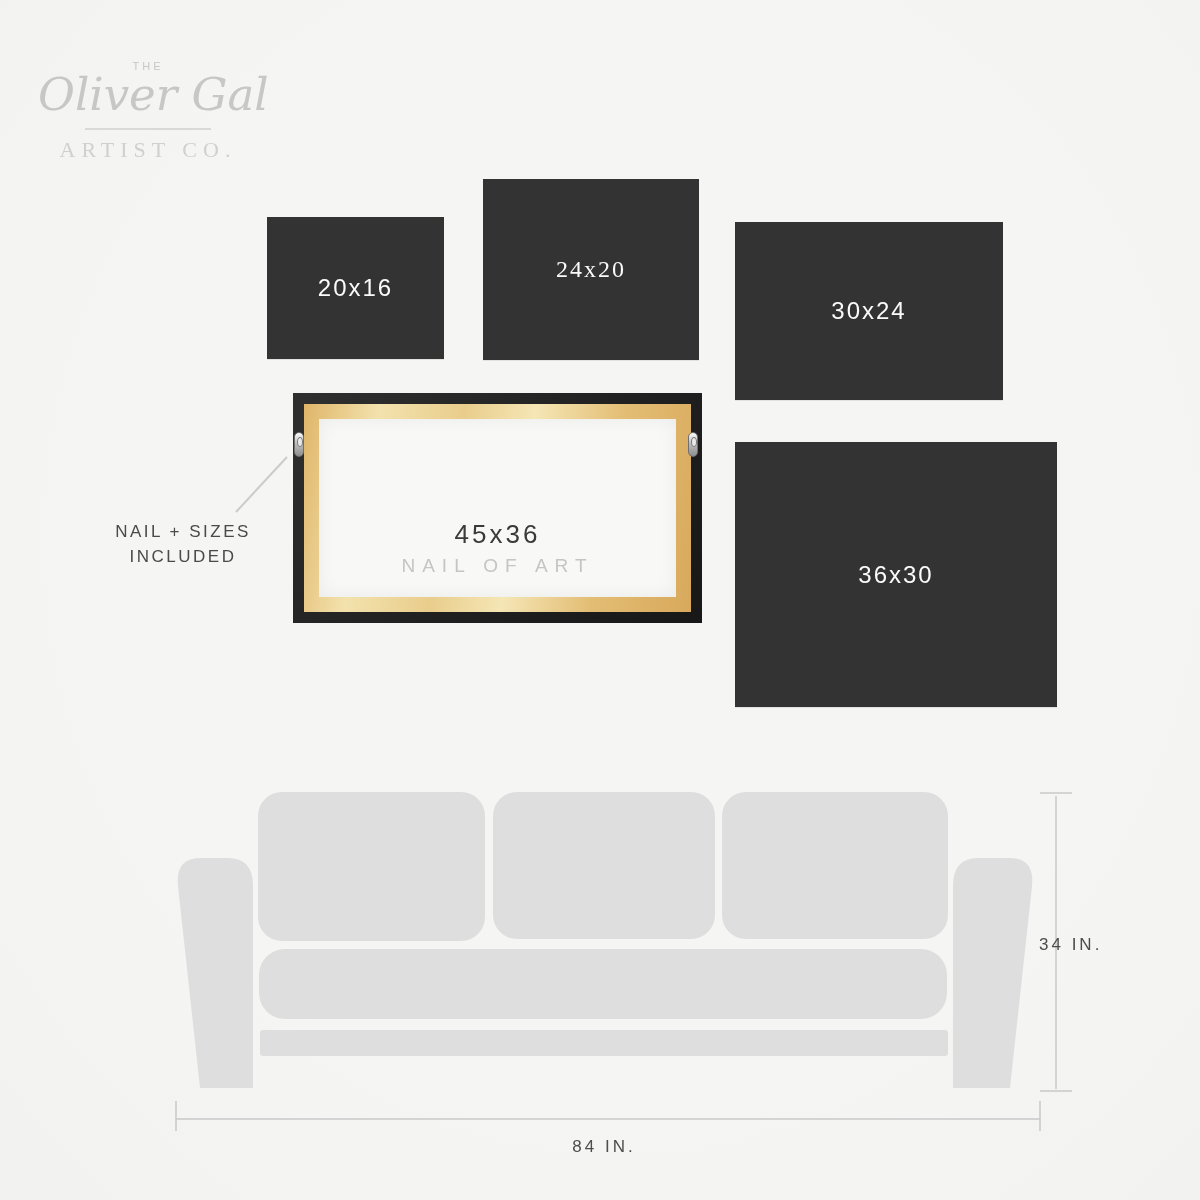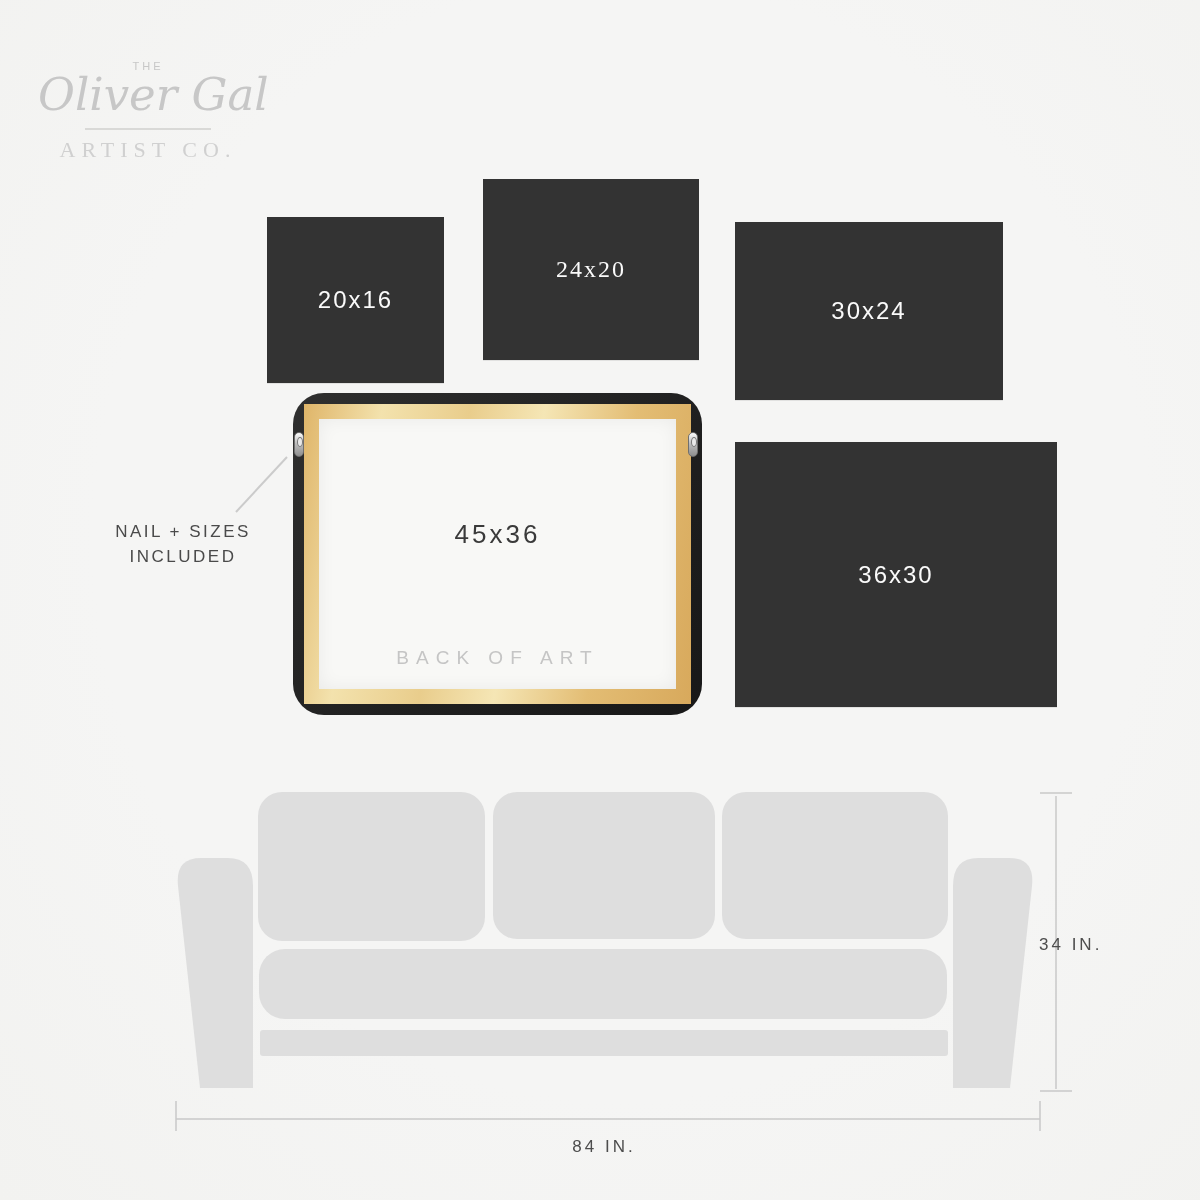--- a/index.html
+++ b/index.html
@@ -27,30 +27,30 @@
   }
 
   
   .size-box {
     background:var(--panel-dark,#333333);
     display:flex; align-items:center; justify-content:center;
     color:var(--panel-text,#fafafa);
     font-size:24px; letter-spacing:2px;
     box-shadow:0 1px 0 rgba(0,0,0,0.08);
   }
-  .size-20x16 { left:267px; top:217px; width:177px; height:166px; }
+  .size-20x16 { left:267px; top:217px; width:177px; height:142px; }
   .size-24x20 { left:483px; top:179px; width:216px; height:181px;font-family:Liberation Serif, serif; }
   .size-30x24 { left:735px; top:222px; width:268px; height:178px; }
   .size-36x30 { left:735px; top:442px; width:322px; height:265px; }
 
   
   .frame {
-    left:293px; top:393px; width:409px; height:322px;
+    left:293px; top:393px; width:409px; height:230px;
     background:linear-gradient(135deg,#2f2f2f 0%, var(--frame-black,#1f1f1f) 60%, #181818 100%);
-    box-sizing:border-box; padding:11px;border-radius:31px;
+    box-sizing:border-box; padding:11px;
   }
   .frame-wood {
     width:100%; height:100%; box-sizing:border-box; padding:15px;
     background:linear-gradient(100deg,#dfb569 0%, #f3e2ad 18%, #e9cd8c 38%, #f5e6b5 55%, #e3bd74 76%, #d8a95c 100%);
   }
   .frame-canvas {
     position:relative; width:100%; height:100%;
     background:var(--canvas-white,#f8f8f6);
     box-shadow:inset 0 0 18px rgba(0,0,0,0.06);
   }
@@ -111,21 +111,21 @@
     <span>30x24</span>
   </div>
   <div class="abs size-box size-36x30">
     <span>36x30</span>
   </div>
 
   <div class="abs frame">
     <div class="frame-wood">
       <div class="frame-canvas">
         <div class="frame-size-label">45x36</div>
-        <div class="frame-caption">BACK OF ART</div>
+        <div class="frame-caption">NAIL OF ART</div>
       </div>
     </div>
     <div class="hanger hanger-left"></div>
     <div class="hanger hanger-right"></div>
   </div>
 
   <div class="abs note">
     <div>NAIL + SIZES</div>
     <div>INCLUDED</div>
   </div>

